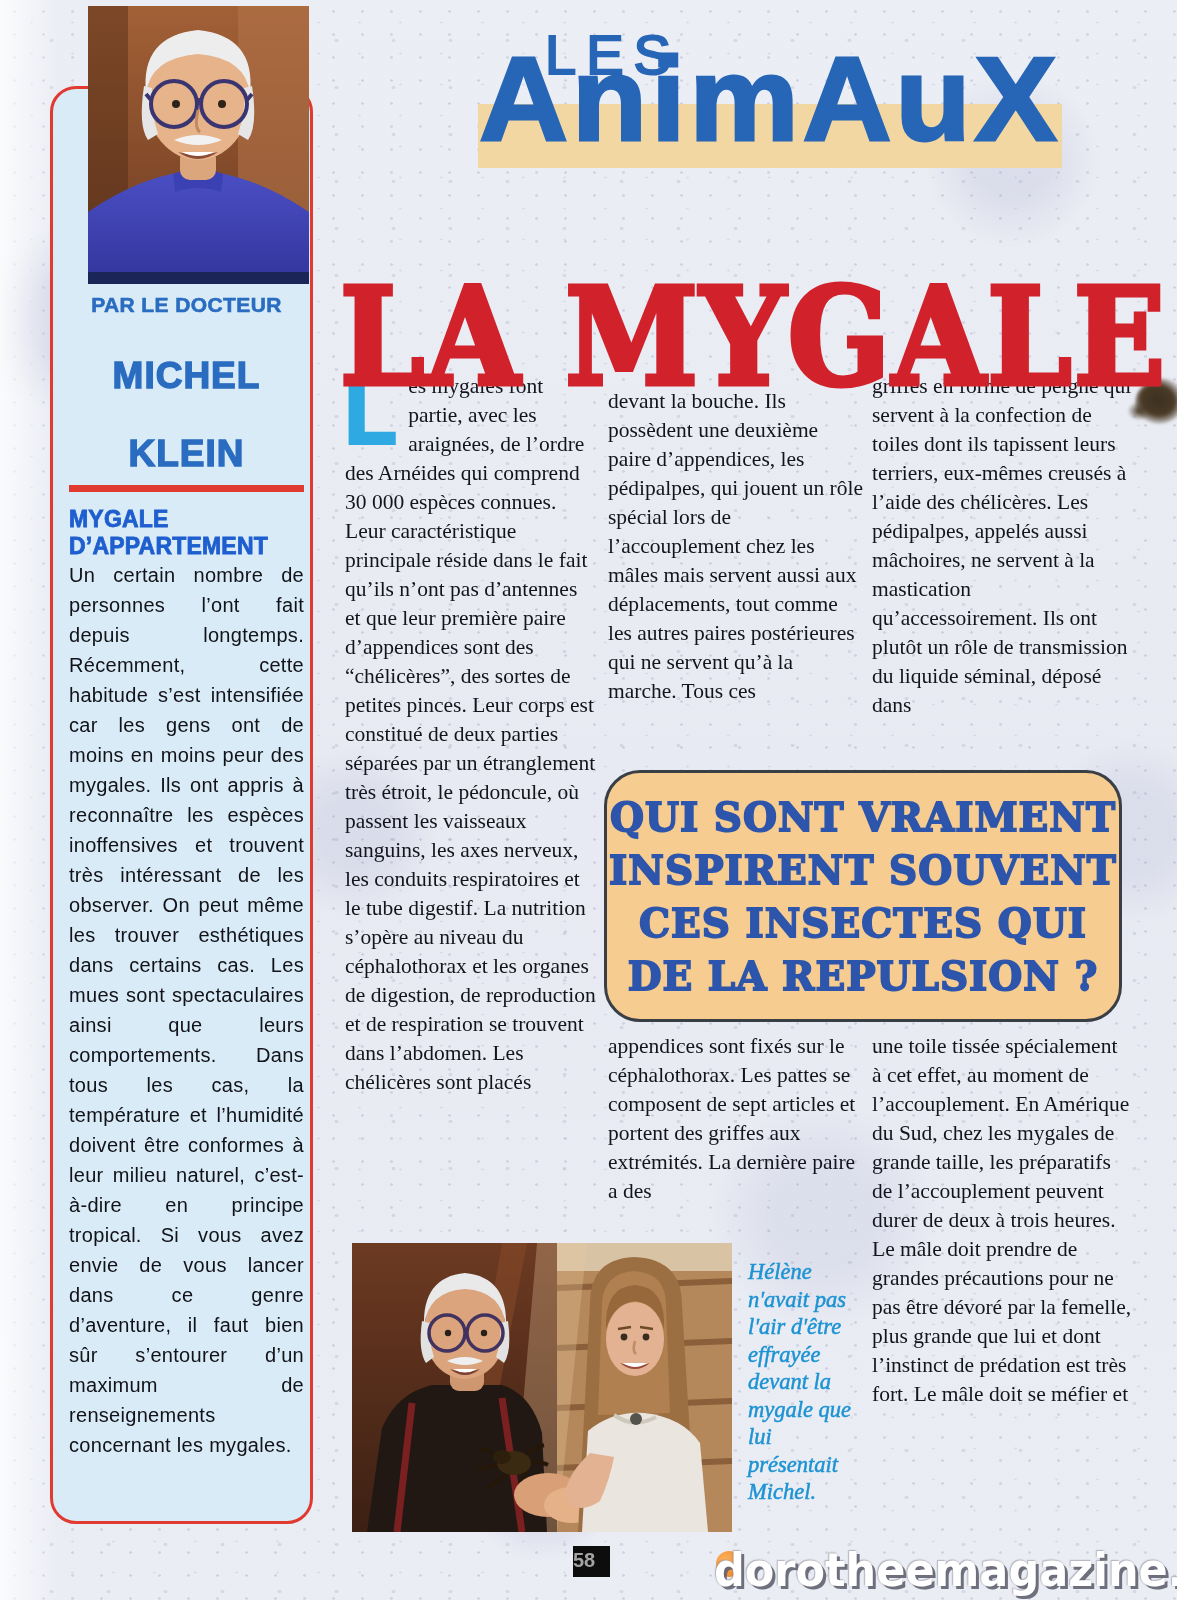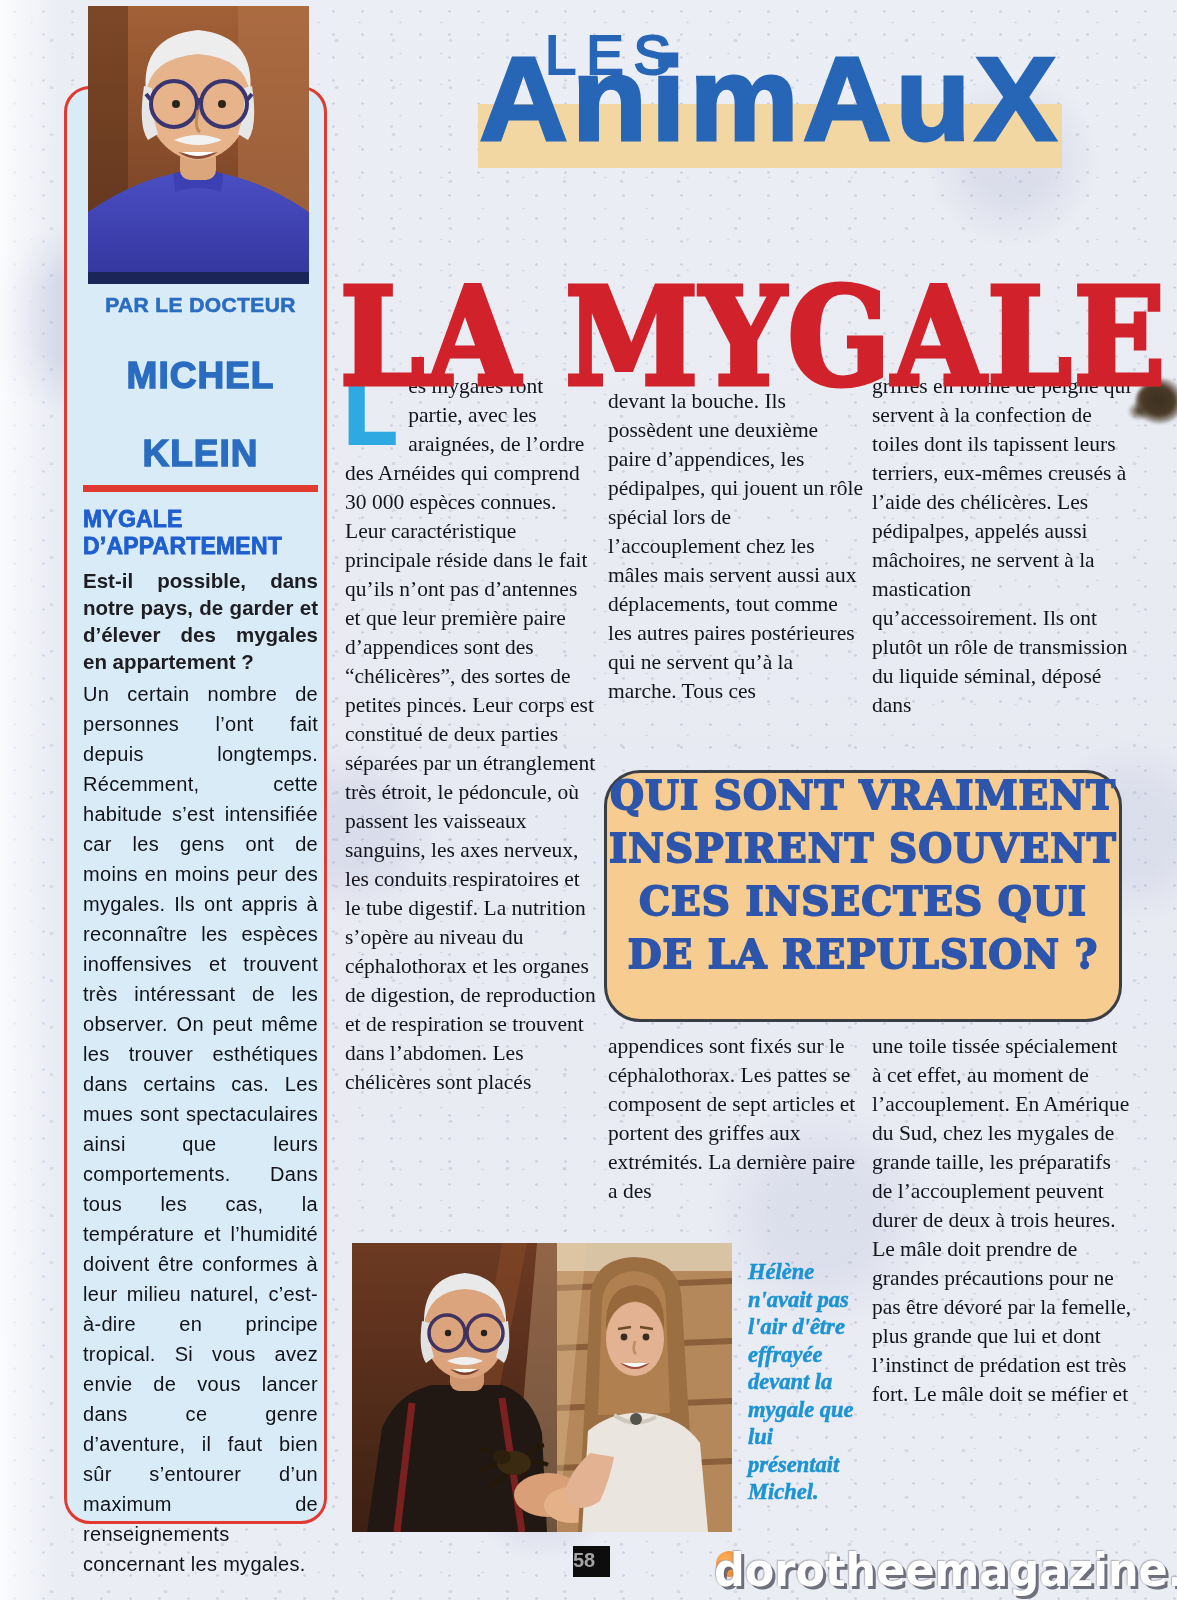--- a/index.html
+++ b/index.html
@@ -33,21 +33,21 @@
     background:linear-gradient(90deg,rgba(255,255,255,.8),rgba(255,255,255,0));}
   .ink-blot{position:absolute;left:1136px;top:378px;width:48px;height:46px;z-index:1;
     background:radial-gradient(ellipse at 45% 50%, #3c3020 0%, #4a3a26 45%, rgba(74,58,38,0) 78%);
     border-radius:58% 42% 55% 45%;filter:blur(1.5px);transform:rotate(18deg);}
   .ink-blot-2{position:absolute;left:1128px;top:402px;width:22px;height:18px;z-index:1;
     background:radial-gradient(ellipse, #473824 0%, rgba(71,56,36,0) 75%);
     border-radius:50%;filter:blur(1.5px);}
 
   
   .sidebar{
-    position:absolute;left:64px;top:86px;width:263px;height:1438px;z-index:2;
+    position:absolute;left:50px;top:86px;width:263px;height:1438px;z-index:2;
     box-sizing:border-box;background:#d8ebf7;border:3px solid #e03a31;border-radius:26px;
     padding:204px 6px 0 16px;
   }
   .portrait{position:absolute;left:88px;top:6px;width:221px;height:278px;z-index:3;}
   .portrait svg{display:block;width:100%;height:100%;}
   .byline{text-align:center;color:#2a6cc0;font-weight:bold;}
   .byline-small{font-size:21px;letter-spacing:.4px;-webkit-text-stroke:.6px currentColor;}
   .byline-name{font-size:37px;line-height:39px;letter-spacing:1px;margin-top:39px;-webkit-text-stroke:1.4px currentColor;}
   .red-rule{height:7px;background:#e03a31;margin:12px 0 14px 0;border:0;}
   .sb-heading{color:#1e5ecf;font-size:23px;line-height:27px;font-weight:bold;
@@ -78,29 +78,29 @@
   .col3top{left:872px;top:372px;width:260px;}
   .col2bottom{left:608px;top:1032px;width:256px;}
   .col3bottom{left:872px;top:1032px;width:260px;}
   .dropcap{float:left;font-family:"Liberation Sans",sans-serif;font-weight:bold;
     font-size:84px;line-height:72px;color:#2fa9e2;-webkit-text-stroke:4px #2fa9e2;
     margin:6px 12px 0 0;}
 
   
   .pullquote{position:absolute;left:604px;top:770px;width:518px;height:252px;z-index:2;
     box-sizing:border-box;background:#f6cc90;border:3px solid #3a3f46;border-radius:36px;
-    display:flex;flex-direction:column;justify-content:flex-start;gap:9px;text-align:center;}
+    display:flex;flex-direction:column;justify-content:center;gap:9px;text-align:center;}
   .pq-line{font-family:"DejaVu Serif",serif;font-weight:900;font-size:39px;
     color:#2d55ab;-webkit-text-stroke:1.8px #2d55ab;letter-spacing:1px;line-height:44px;}
 
   
   .photo2{position:absolute;left:352px;top:1243px;width:380px;height:289px;z-index:2;}
   .photo2 svg{display:block;width:100%;height:100%;}
   .caption{position:absolute;left:748px;top:1258px;width:118px;z-index:2;
-    font-family:"Liberation Serif",serif;font-style:italic;font-weight:bold;
+    font-family:"Liberation Serif",serif;font-style:italic;font-weight:normal;
     font-size:22.5px;line-height:27.5px;color:#1d93d3;-webkit-text-stroke:.5px #1d93d3;}
 
   
   .page-badge{position:absolute;left:573px;top:1546px;width:37px;height:31px;z-index:4;
     background:#0d0d0d;color:#a3a3a3;font-weight:bold;font-size:20px;line-height:29px;text-align:left;}
   .watermark{position:absolute;left:714px;top:1543px;z-index:4;white-space:nowrap;
     font-family:"DejaVu Sans",sans-serif;font-weight:900;font-size:43px;letter-spacing:0;
     color:#ffffff;transform:scaleY(1.08);transform-origin:left top;
     text-shadow:3px 3px 0 rgba(98,98,112,.9), -1px -1px 1px rgba(150,150,160,.55), 0 0 2px rgba(120,120,132,.5);}
   .watermark-dot{position:absolute;left:716px;top:1551px;width:26px;height:26px;border-radius:50%;
@@ -119,21 +119,20 @@
     <div class="byline">
       <div class="byline-small">PAR LE DOCTEUR</div>
       <div class="byline-name">MICHEL</div>
       <div class="byline-name">KLEIN</div>
     </div>
     <hr class="red-rule">
     <div class="sb-heading">
       <div>MYGALE</div>
       <div>D’APPARTEMENT</div>
     </div>
-    <p class="sb-question">Est-il possible, dans notre pays, de garder et d’élever des mygales en appartement ?</p>
     <p class="sb-answer">Un certain nombre de personnes l’ont fait depuis longtemps. Récemment, cette habitude s’est intensifiée car les gens ont de moins en moins peur des mygales. Ils ont appris à reconnaître les espèces inoffensives et trouvent très intéressant de les observer. On peut même les trouver esthétiques dans certains cas. Les mues sont spectaculaires ainsi que leurs comportements. Dans tous les cas, la température et l’humidité doivent être conformes à leur milieu naturel, c’est-à-dire en principe tropical. Si vous avez envie de vous lancer dans ce genre d’aventure, il faut bien sûr s’entourer d’un maximum de renseignements concernant les mygales.</p>
   </aside>
 
   <div class="portrait">
     <svg viewBox="0 0 221 278" preserveAspectRatio="none">
       <defs>
         <linearGradient id="pbg" x1="0" y1="0" x2="0" y2="1">
           <stop offset="0" stop-color="#a26036"></stop>
             <stop offset="1" stop-color="#6e3c22"></stop>
         </linearGradient>

